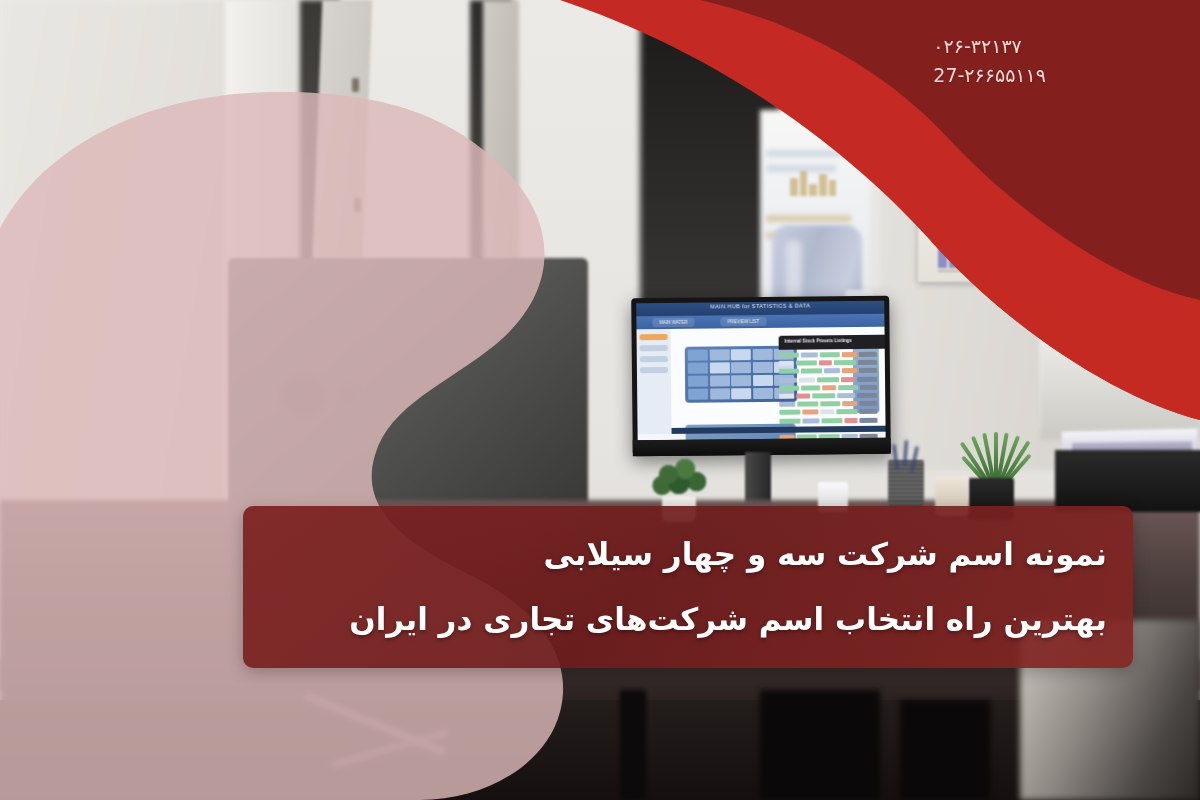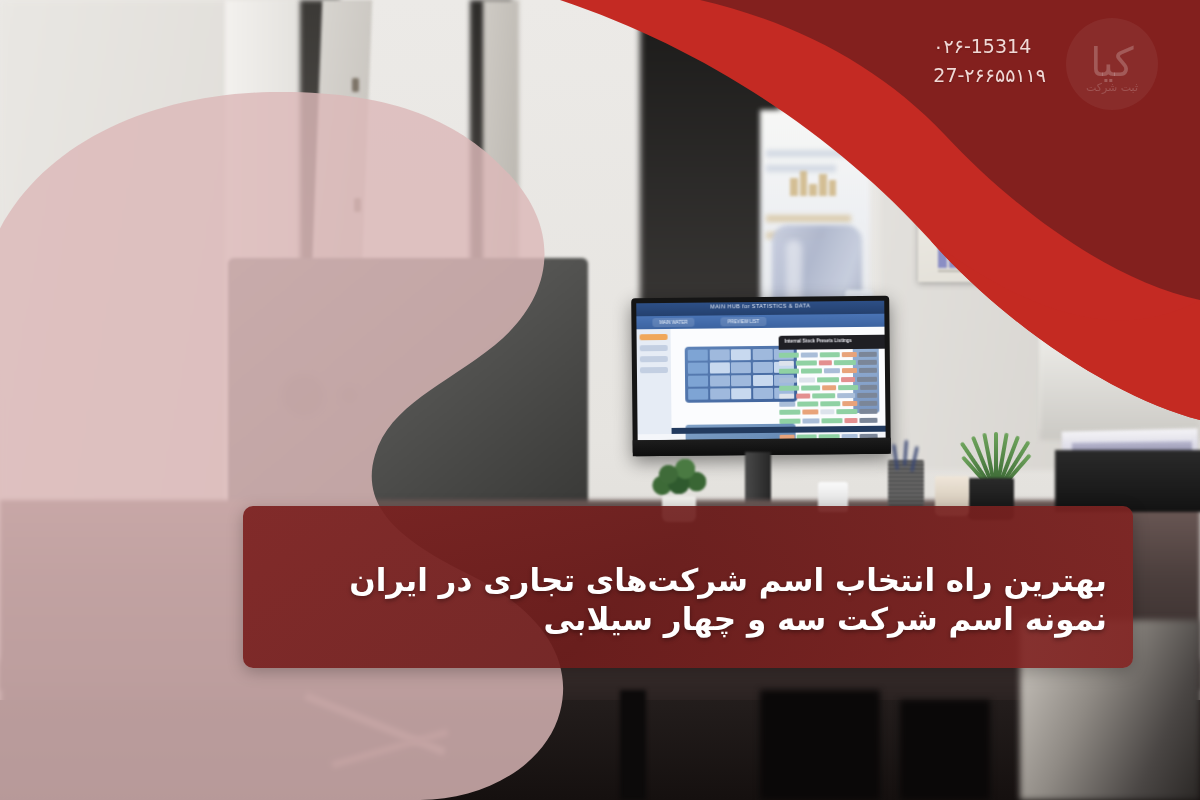--- a/index.html
+++ b/index.html
@@ -684,27 +684,23 @@
                C 1115,282 1020,215 945,135
                C 880,66 795,22 700,0 Z" fill="#7d1f1e" opacity="0.92"></path>
 
       <path d="M1200,300 L1200,420
                C 1120,400 1010,330 930,240
                C 1010,300 1110,350 1200,300 Z" fill="#c42a23" opacity="0.95"></path>
     </svg>
   </div>
 
   <div class="phones">
-    <div class="phone-line">۰۲۶-15314</div>
+    <div class="phone-line">۰۲۶-۳۲۱۳۷</div>
     <div class="phone-line">27-۲۶۶۵۵۱۱۹</div>
   </div>
 
-  <div class="logo">
-    <span class="logo-mark">کیا</span>
-    <span class="logo-sub">ثبت شرکت</span>
+
+  <div class="title-banner">
+    <div class="title-line l1">نمونه اسم شرکت سه و چهار سیلابی</div>
+    <div class="title-line l2">بهترین راه انتخاب اسم شرکت‌های تجاری در ایران</div>
   </div>
 
-  <div class="title-banner">
-    <div class="title-line l2">بهترین راه انتخاب اسم شرکت‌های تجاری در ایران</div>
-    <div class="title-line l1">نمونه اسم شرکت سه و چهار سیلابی</div>
-  </div>
-
 </div>
 
 </body></html>

